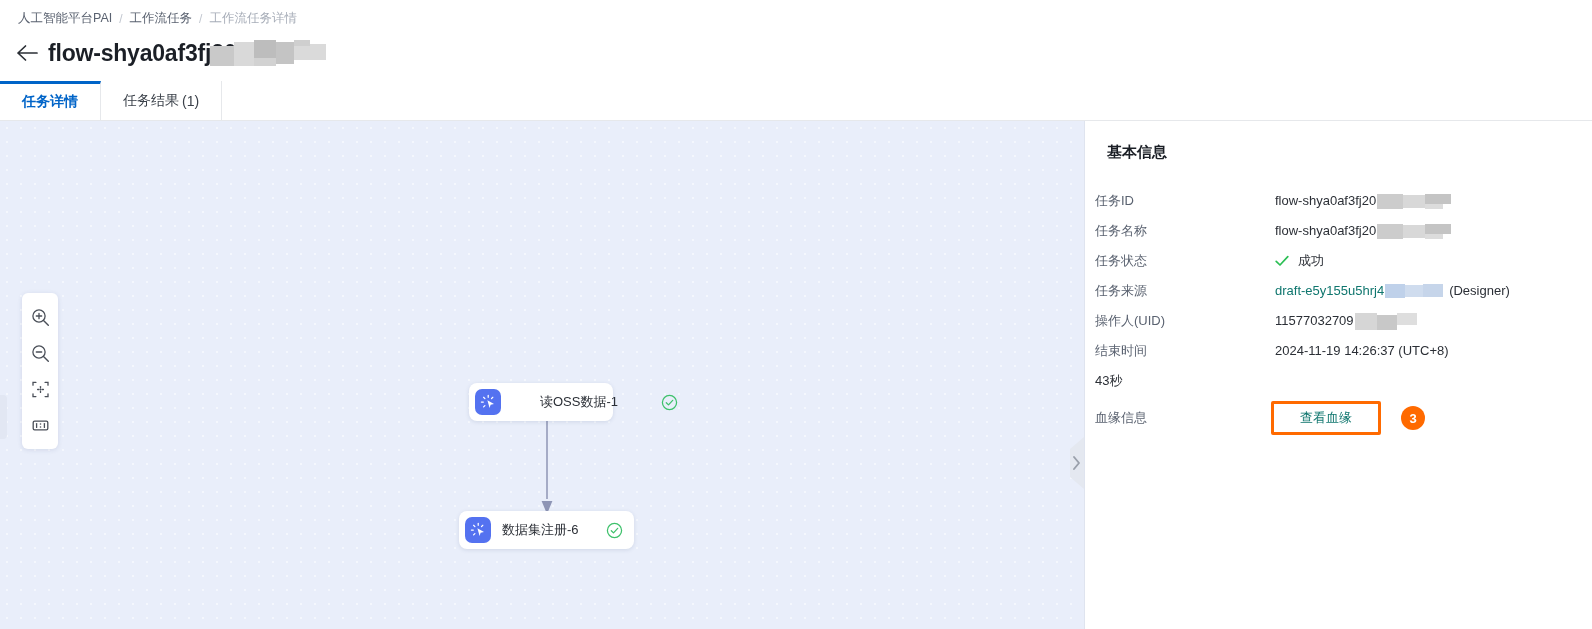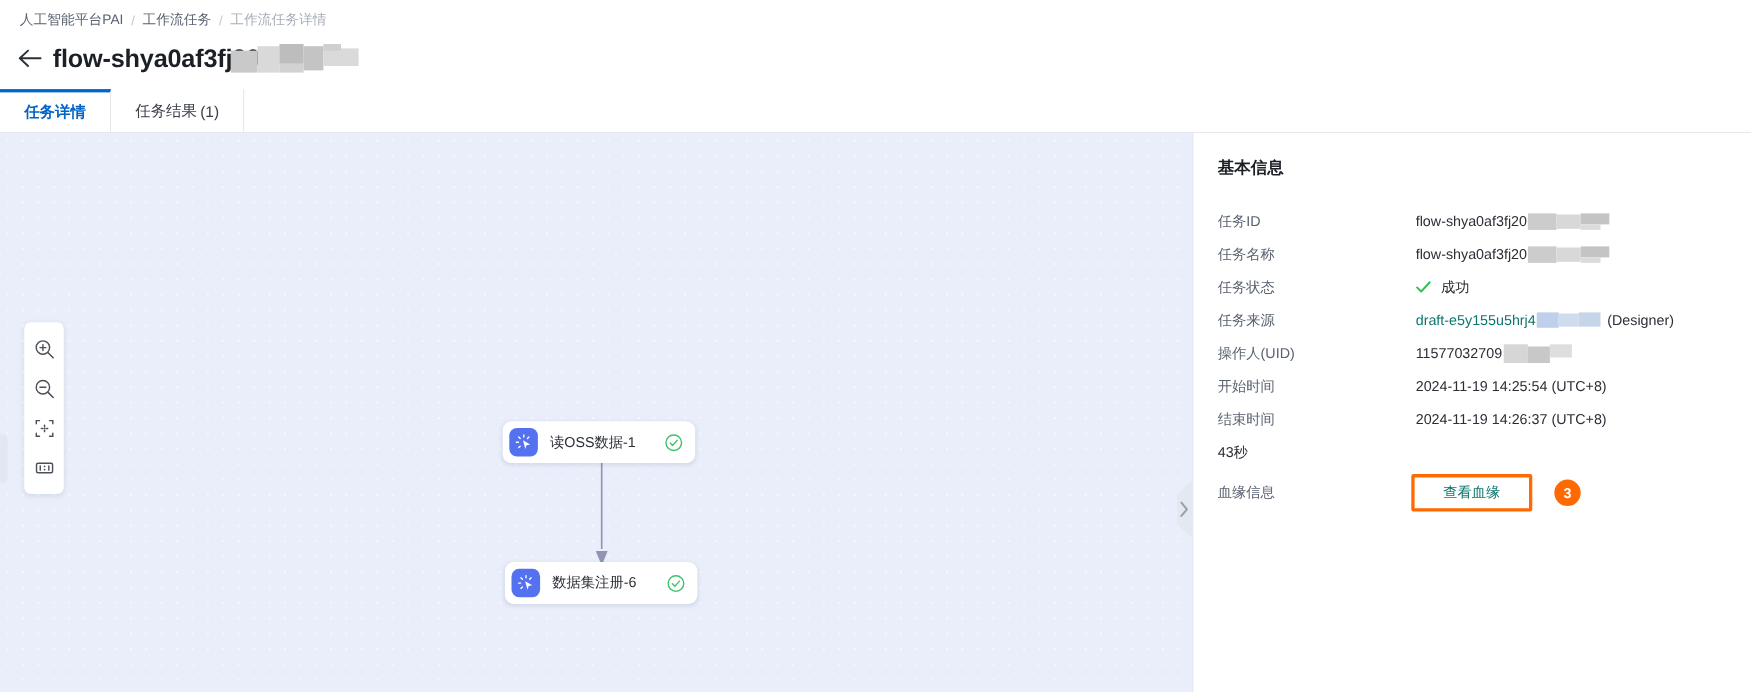--- a/index.html
+++ b/index.html
@@ -178,21 +178,21 @@
     white-space: nowrap;
   }
   .node-status {
     width: 18px; height: 18px;
     flex: 0 0 auto;
     display: flex; align-items: center; justify-content: center;
     margin-left: auto;
   }
   .node-status svg { display:block; }
 
-  #node-read  { left: 457px; top: 262px; width: 175px; }
+  #node-read  { left: 469px; top: 262px; width: 144px; gap: 28px; }
   #node-reg   { left: 459px; top: 390px; width: 175px; }
 
   
   .connector {
     position: absolute;
     left: 540px; top: 300px;
     width: 14px; height: 94px;
   }
 
   
@@ -217,21 +217,21 @@
     font-size: 15px;
     font-weight: bold;
     color: #1b1f26;
     margin: 0 0 24px 22px;
   }
   .info-rows { display: block; }
   .info-row {
     display: flex;
     align-items: flex-start;
     min-height: 30px;
-    padding-left: 22px;
+    padding-left: 10px;
   }
   .info-label {
     width: 180px;
     flex: 0 0 180px;
     font-size: 13px;
     color: #5a6270;
     line-height: 30px;
     white-space: nowrap;
   }
   .info-value {
@@ -499,24 +499,20 @@
           <div class="info-value">
             <span>11577032709</span>
             <span class="blur-block val-blur-uid">
                 <i></i>
                 <i></i>
                 <i></i>
               </span>
           </div>
         </div>
 
-        <div class="info-row">
-          <div class="info-label">开始时间</div>
-          <div class="info-value">2024-11-19 14:25:54 (UTC+8)</div>
-        </div>
 
         <div class="info-row">
           <div class="info-label">结束时间</div>
           <div class="info-value">2024-11-19 14:26:37 (UTC+8)</div>
         </div>
 
         <div class="info-row">
           <div class="info-value">43秒</div>
         </div>
 

